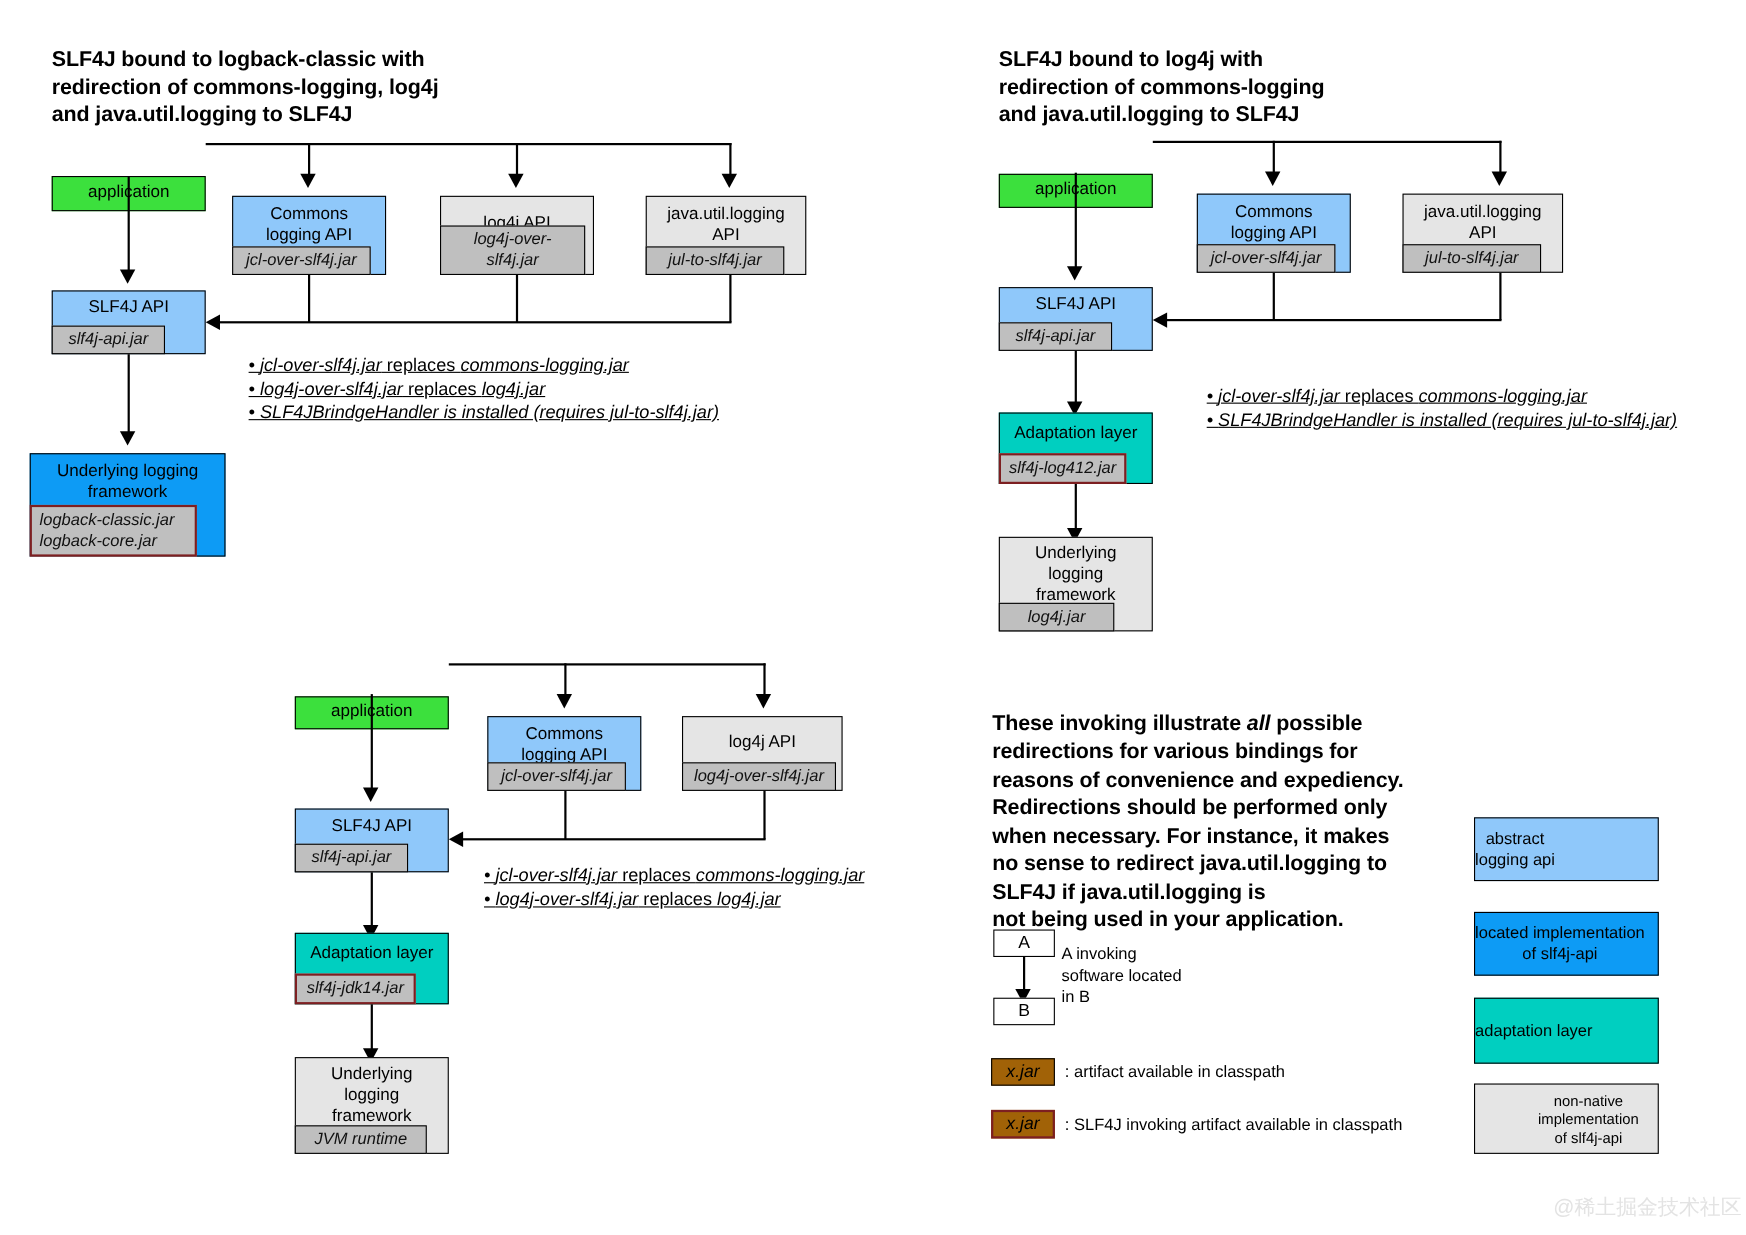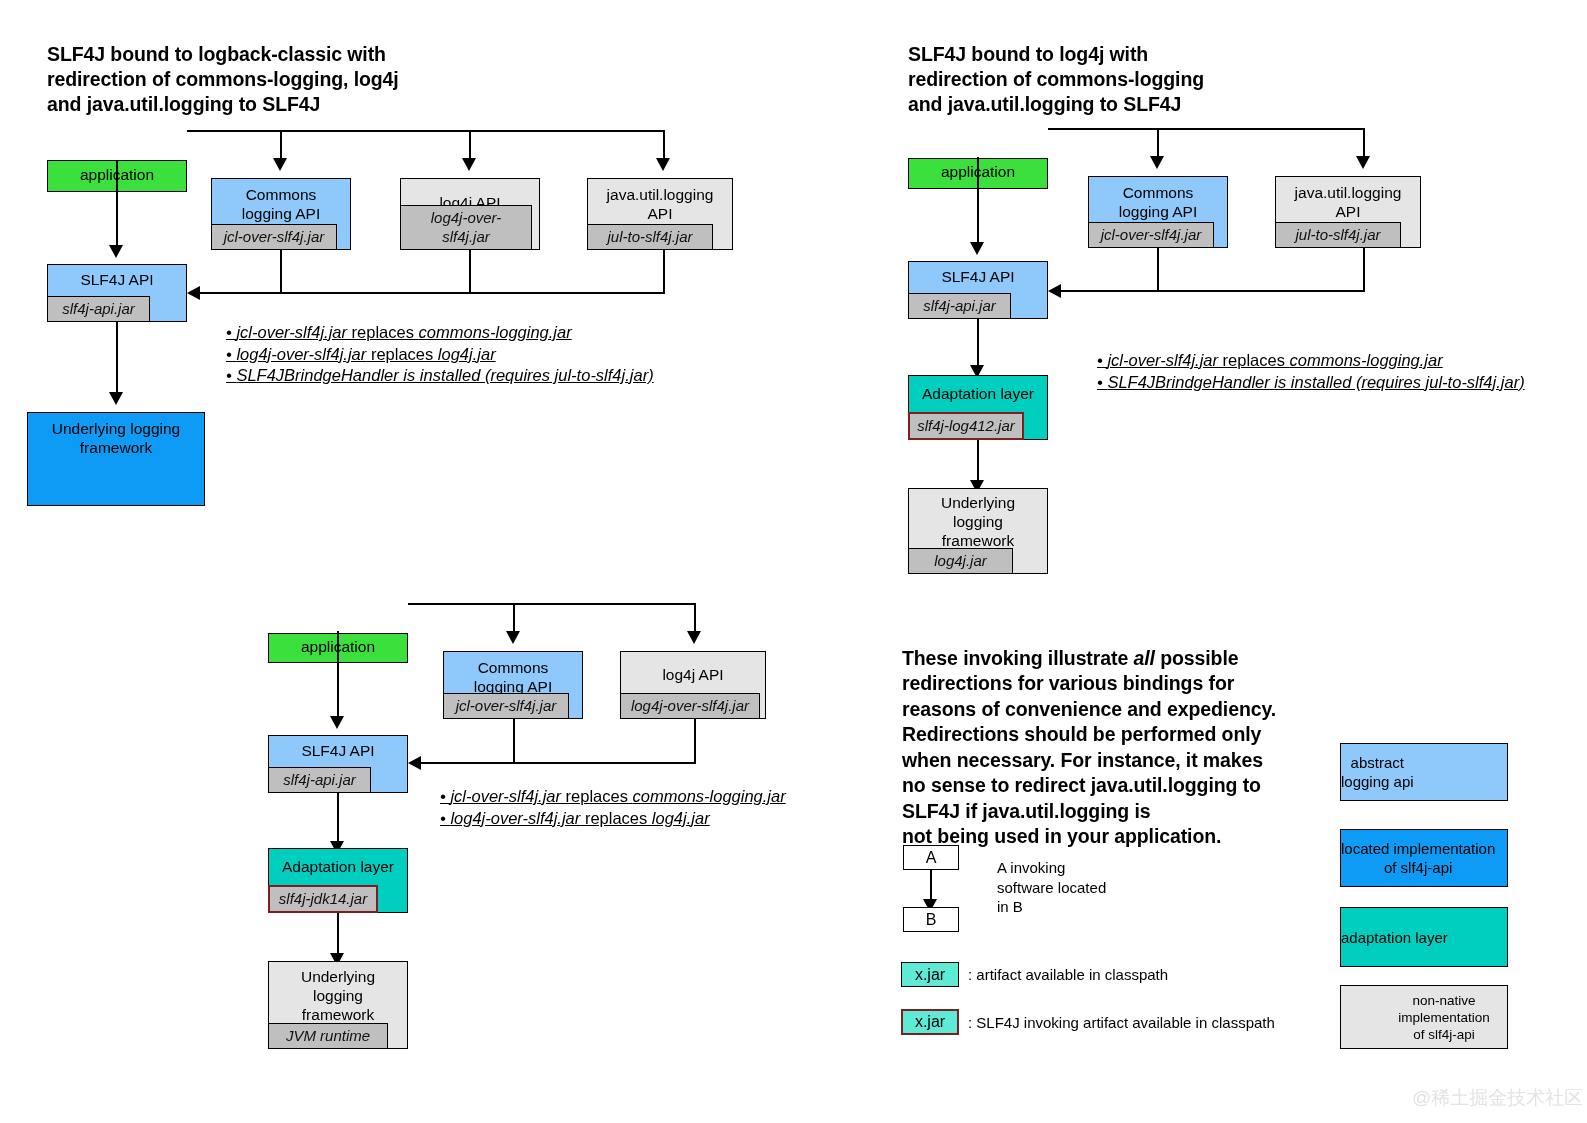--- a/index.html
+++ b/index.html
@@ -102,22 +102,23 @@
     display:flex; align-items:center; justify-content:center;
   }
   .legtext {
     position:absolute;
     font-size:15px;
     line-height:19.5px;
     white-space:pre-line;
   }
   .legjar {
     position:absolute;
-    background:#5eead4;
+    background:#a16207;
     border:1.5px solid #000;
+    font-style:italic;
     font-size:16px;
     padding:3px 10px;
     display:flex; align-items:center; justify-content:center;
   }
   .legjar.binding { border:2.5px solid #7d1f21; }
 
   .swatch {
     position:absolute;
     border:1.6px solid #000;
     display:flex; align-items:center; justify-content:flex-start;
@@ -188,20 +189,22 @@
     <div class="lbl" style="padding-top:5px;">SLF4J API</div>
     <div class="jar" style="left:-1px; bottom:-1px; width:103px;">slf4j-api.jar</div>
   </div>
 
   <div class="ln lnv" style="left:116px; top:322px; height:72px;"></div>
   <div class="arr down" style="left:109px; top:392px;"></div>
 
   <div class="box dblue" style="left:27px; top:412px; width:178px; height:94px;">
     <div class="lbl">Underlying logging
 framework</div>
+    <div class="jar binding" style="left:-1px; bottom:-1px; width:152px; text-align:left;">logback-classic.jar
+logback-core.jar</div>
   </div>
 
   <div class="notes" style="left:226px; top:322px;">
     <span class="b">•&nbsp;<span>jcl-over-slf4j.jar</span><span class="ni"> replaces </span><span>commons-logging.jar</span></span>
     <span class="b">•&nbsp;<span>log4j-over-slf4j.jar</span><span class="ni"> replaces </span><span>log4j.jar</span></span>
     <span class="b">•&nbsp;<span>SLF4JBrindgeHandler is installed (requires jul-to-slf4j.jar)</span></span>
   </div>
 
   <div class="dtitle" style="left:908px; top:42px; width:420px;">SLF4J bound to log4j with
 redirection of commons-logging
@@ -331,21 +334,21 @@
   </div>
 
   <div class="legbox" style="left:903px; top:845px; width:56px; height:25px;">
     <span>A</span>
   </div>
   <div class="ln lnv" style="left:930px; top:870px; height:31px;"></div>
   <div class="arr down" style="left:923px; top:899px;"></div>
   <div class="legbox" style="left:903px; top:907px; width:56px; height:25px;">
     <span>B</span>
   </div>
-  <div class="legtext" style="left:965px; top:858px;margin-left:32px;">A invoking
+  <div class="legtext" style="left:965px; top:858px;">A invoking
 software located
 in B</div>
 
   <div class="legjar" style="left:901px; top:962px; width:58px; height:25px;">x.jar</div>
   <div class="legtext" style="left:968px; top:965px;">: artifact available in classpath</div>
 
   <div class="legjar binding" style="left:901px; top:1009px; width:58px; height:26px;">x.jar</div>
   <div class="legtext" style="left:968px; top:1013px;">: SLF4J invoking artifact available in classpath</div>
 
   <div class="swatch lblue" style="left:1340px; top:743px; width:168px; height:58px; background:#8fc8fa;">

